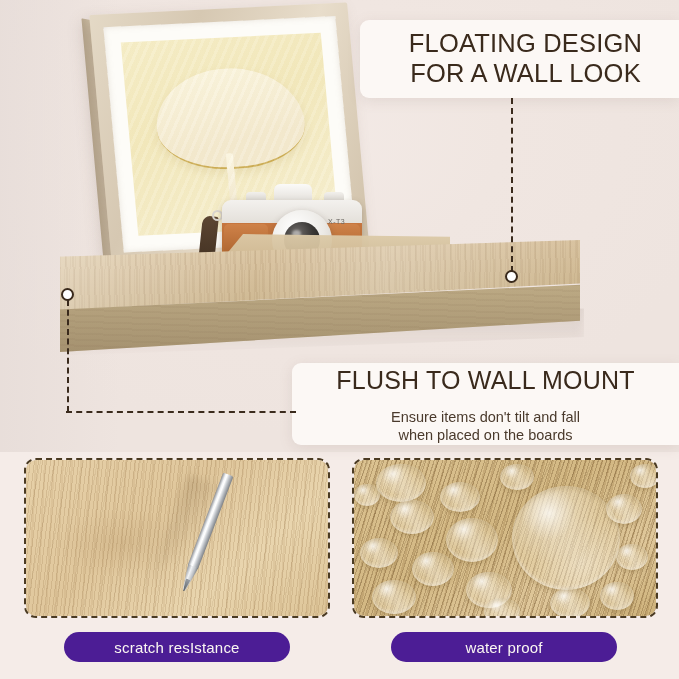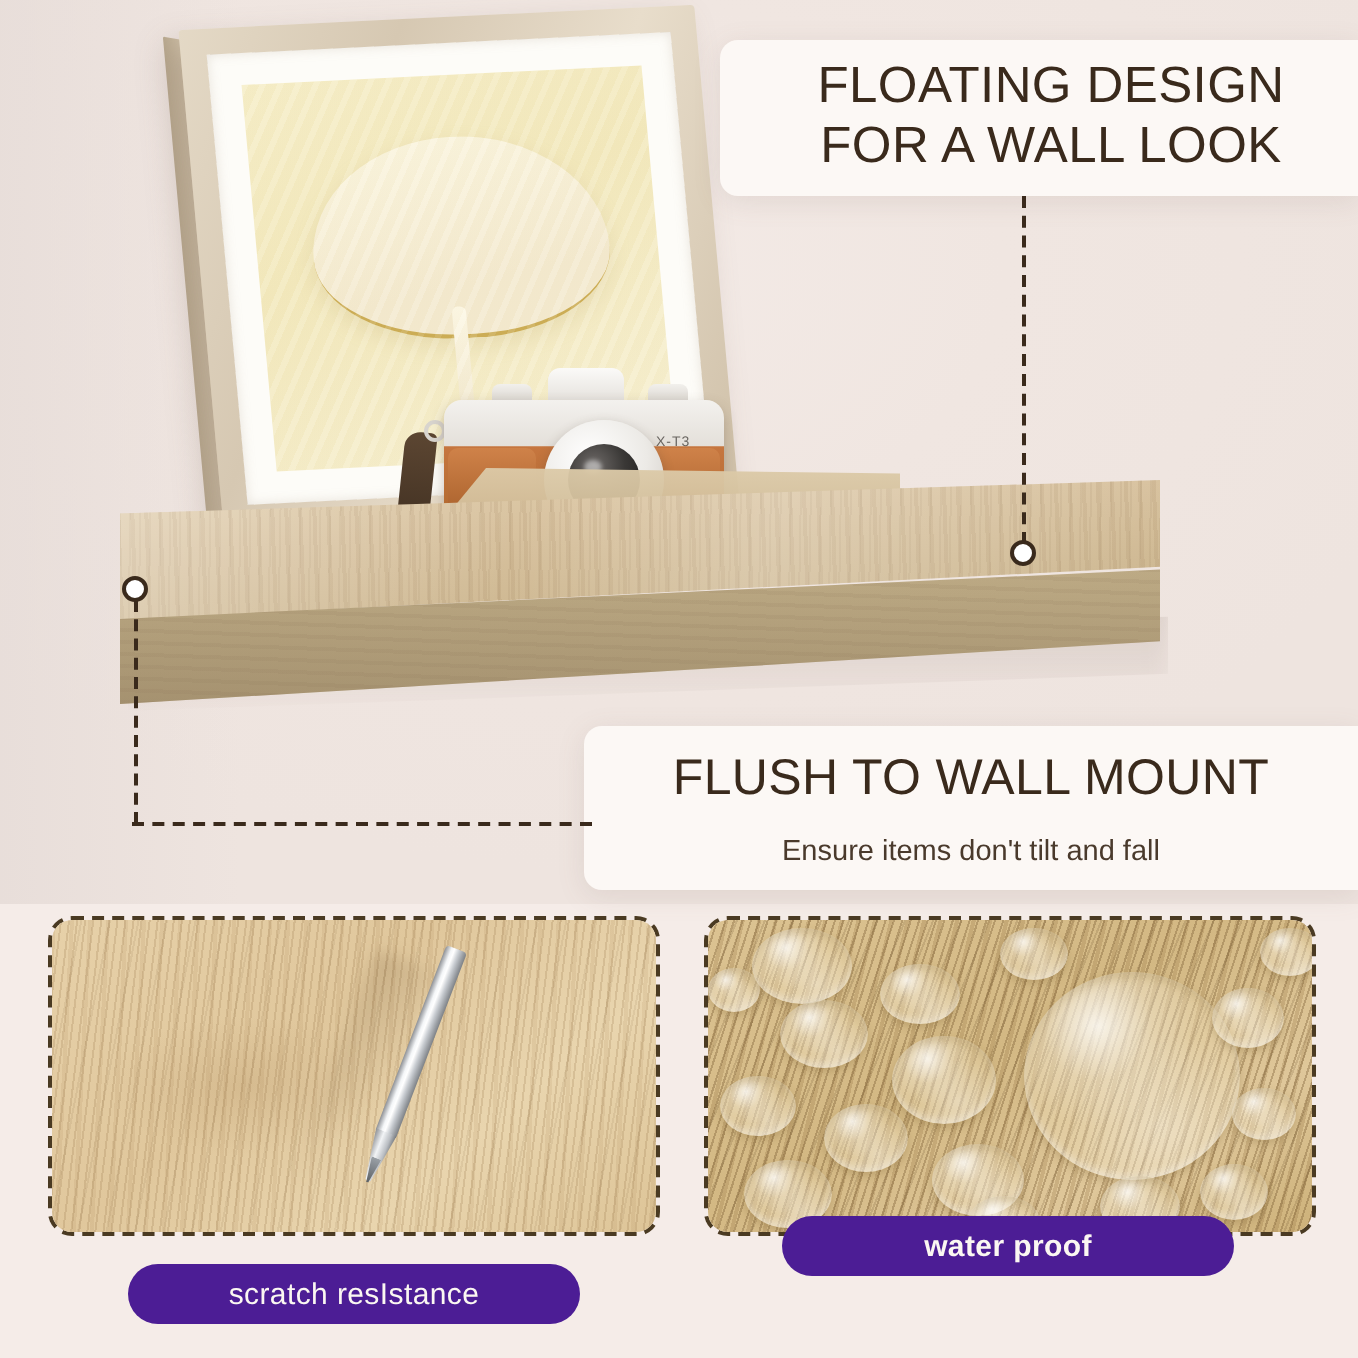--- a/index.html
+++ b/index.html
@@ -363,21 +363,21 @@
     position:absolute;
     height:30px;
     background:#4c1d95;
     border-radius:16px;
     display:flex; align-items:center; justify-content:center;
     color:#fbf7f2;
     font-size:15px;
     letter-spacing:.2px;
   }
   #pill-left  { left:64px;  top:632px; width:226px; }
-  #pill-right { left:391px; top:608px; width:226px;font-weight:bold; }
+  #pill-right { left:391px; top:632px; width:226px; }
 </style>
 </head>
 <body>
 
 <div id="stage">
 
   <div id="hero">
     <div class="wall"></div>
     <div class="wall-shade-left"></div>
 
@@ -429,20 +429,21 @@
   <div class="lead-h" id="lead-left-h"></div>
 
   <div class="callout" id="callout-top">
     <div class="callout-title">FLOATING DESIGN</div>
     <div class="callout-title">FOR A WALL LOOK</div>
   </div>
 
   <div class="callout" id="callout-bottom">
     <div class="callout-title">FLUSH TO WALL MOUNT</div>
     <div class="callout-sub">Ensure items don't tilt and fall</div>
+    <div class="callout-sub">when placed on the boards</div>
   </div>
 
   <div class="panel" id="panel-left">
     <div class="grain-light"></div>
     <div class="grain-knot"></div>
     <div class="screw-shadow"></div>
     <div class="screw">
       <div class="screw-shaft"></div>
       <div class="screw-tip"></div>
       <div class="screw-tip-dark"></div>

